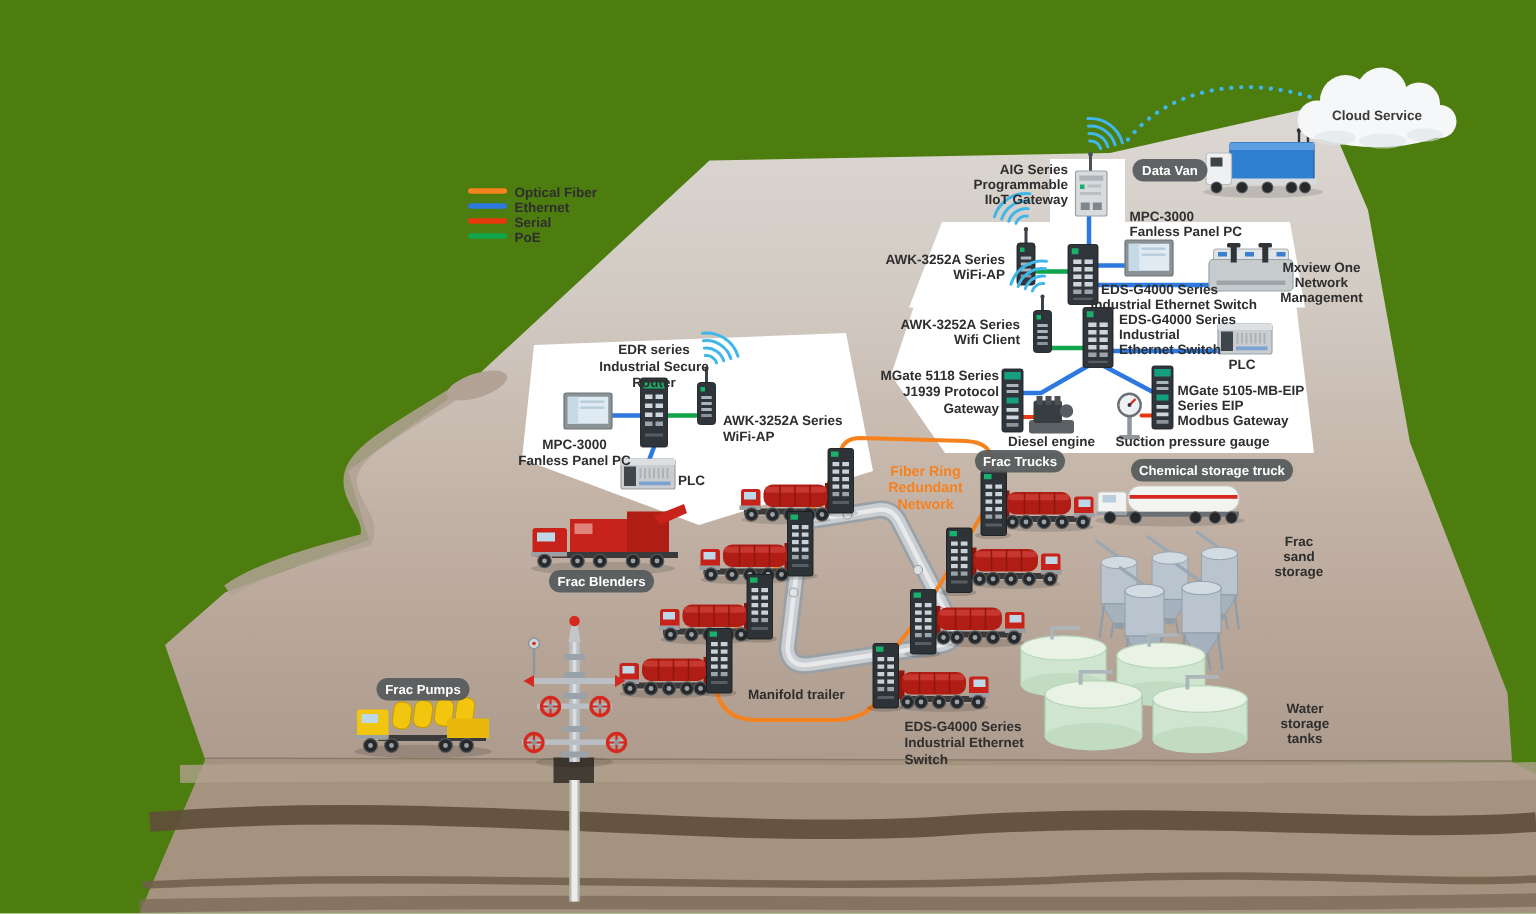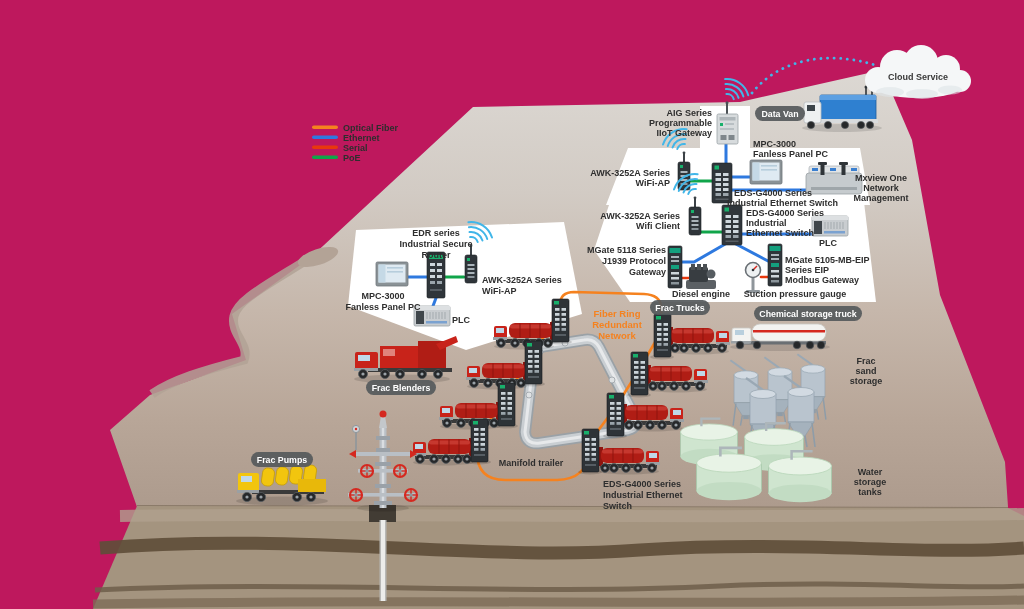--- a/index.html
+++ b/index.html
@@ -1,16 +1,16 @@
 <!DOCTYPE html>
 <html><head>
 <meta charset="utf-8">
 <style>
   html,body{margin:0;padding:0;background:#ffffff;}
-  .stage{position:relative;width:1024px;height:609px;background:#be185d;overflow:hidden;
+  .stage{position:relative;width:1024px;height:609px;background:#4d7c0f;overflow:hidden;
          font-family:"Liberation Sans",sans-serif;}
   svg{display:block}
   text{font-family:"Liberation Sans",sans-serif;fill:#2e2e2e;font-weight:bold;}
   .lbl{font-size:9px;}
   .pill-txt{font-size:8.8px;fill:#ffffff;}
   .orange-txt{font-size:9.5px;fill:#F5821F;}
   .cloud-txt{font-size:9px;fill:#3a3a3a;}
 </style>
 </head>
 <body>

